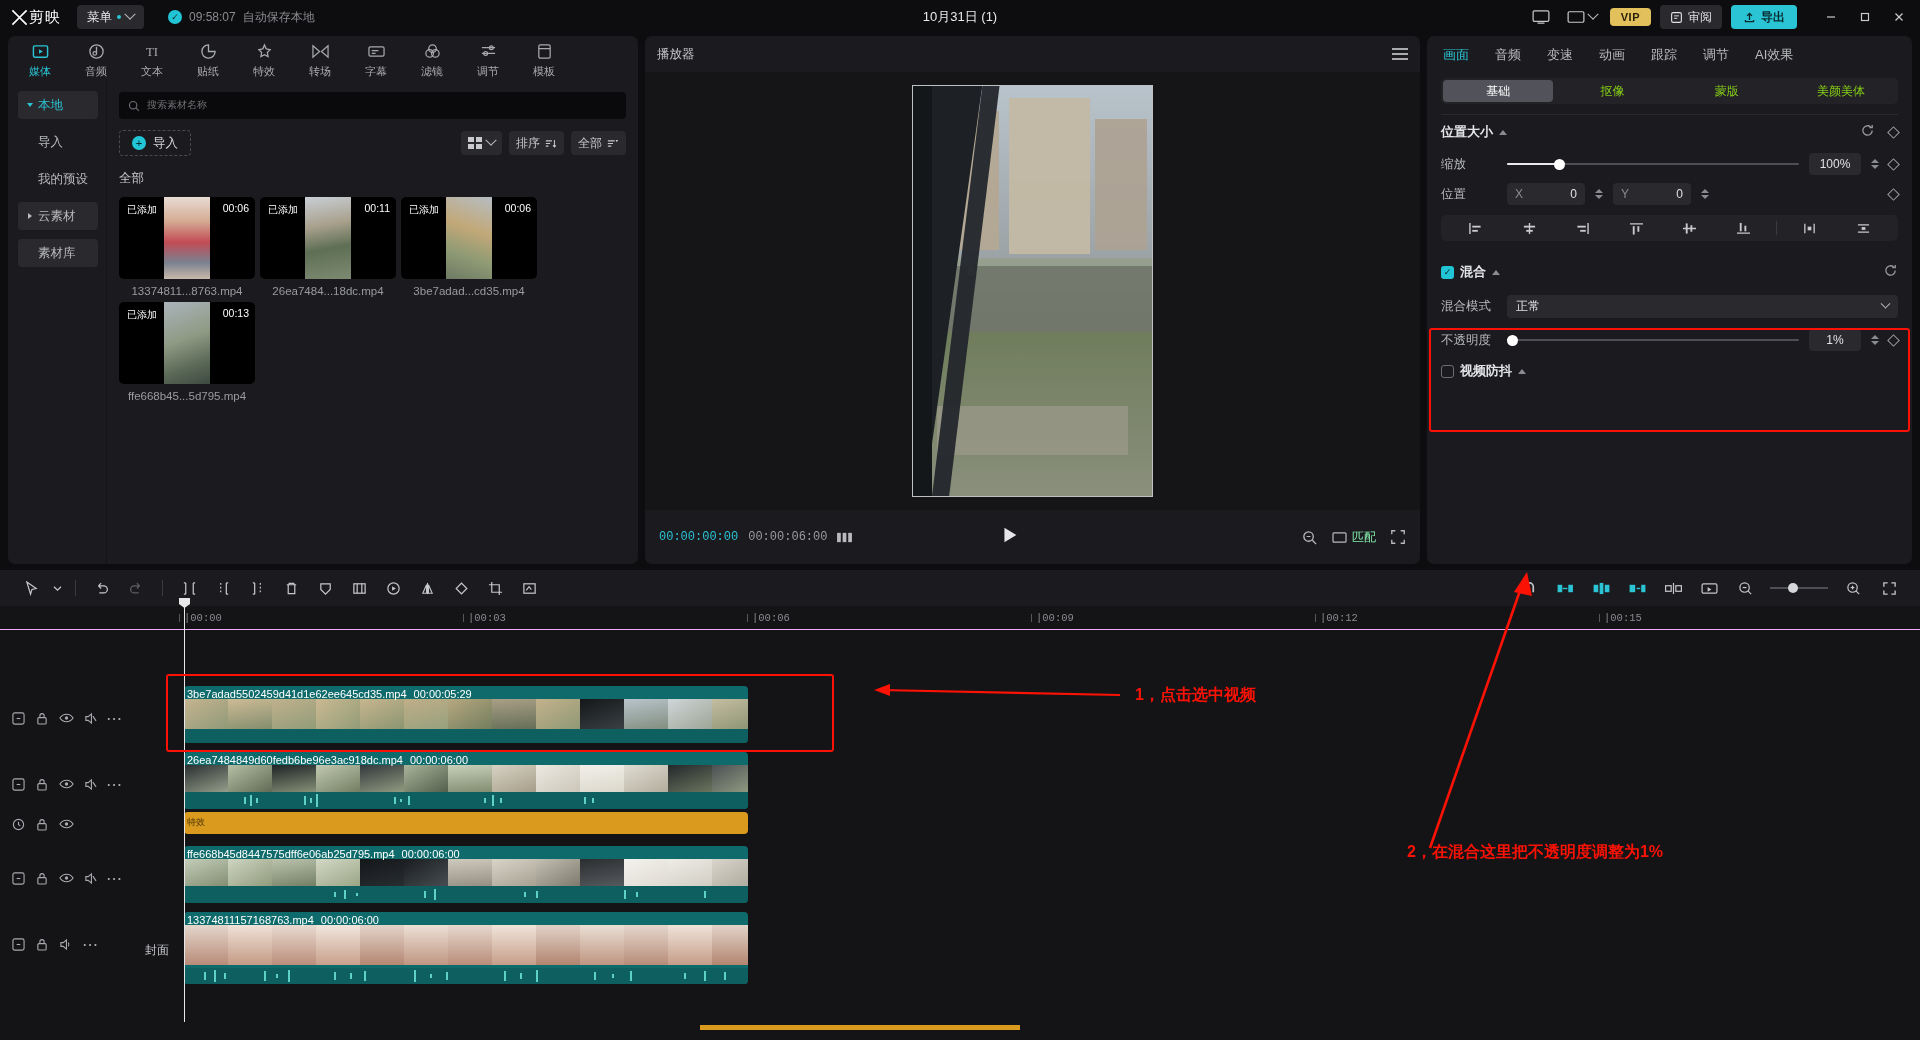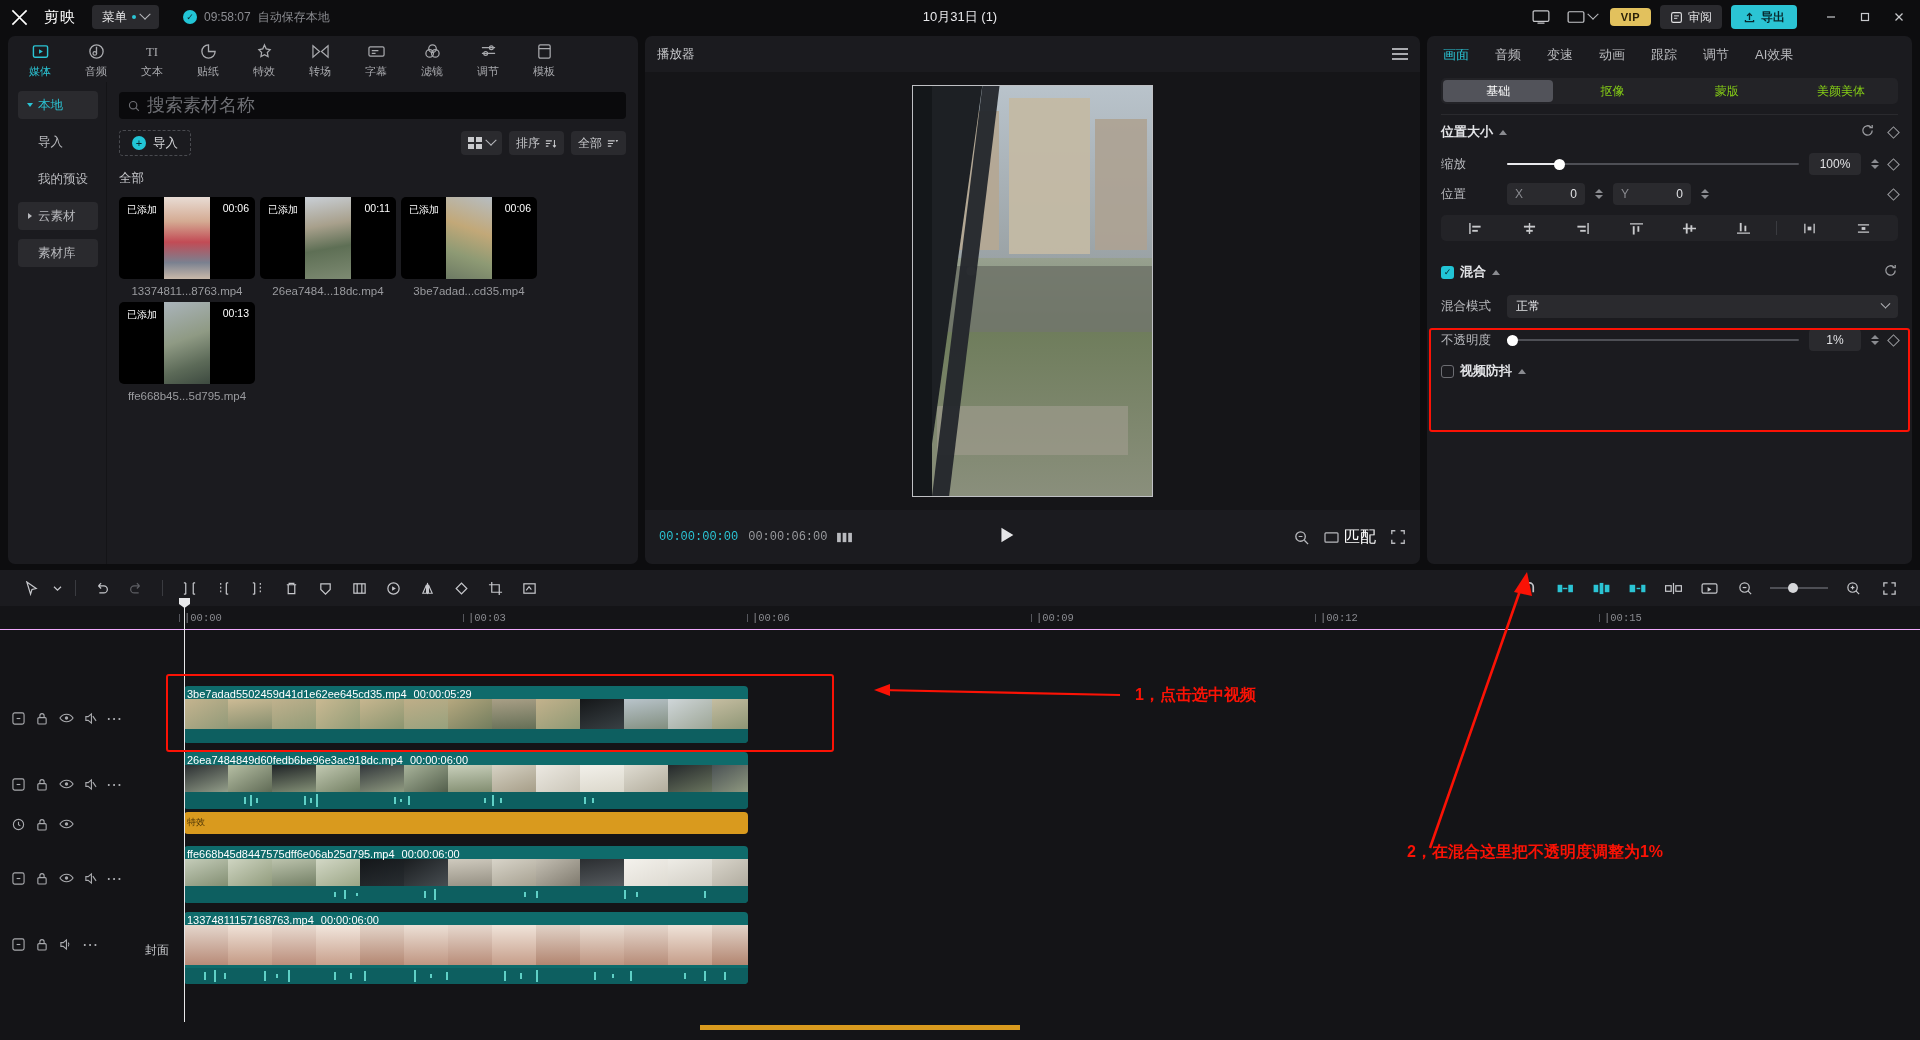--- a/index.html
+++ b/index.html
@@ -11,21 +11,21 @@
     overflow: hidden;
     -webkit-font-smoothing: antialiased;
   }
   .app { position: relative; width: 1920px; height: 1040px; }
 
   
   .titlebar {
     position: absolute; left: 0; top: 0; width: 1920px; height: 34px;
     background: #0d0d0f; display: flex; align-items: center;
   }
-  .logo-wrap { display: flex; align-items: center; gap: 15px; margin-left: 10px; }
+  .logo-wrap { display: flex; align-items: center; gap: 0; margin-left: 10px; }
   .logo-mark { width: 19px; height: 19px; display: block; }
   .logo-text { font-size: 15px; color: #ffffff; letter-spacing: 1px; font-weight: 500; }
   .menu-btn {
     margin-left: 16px; height: 24px; padding: 0 10px; background: #2a2a2e;
     border-radius: 4px; display: flex; align-items: center; gap: 5px;
     font-size: 12.5px; color: #e6e6e8;
   }
   .menu-dot { width: 4px; height: 4px; border-radius: 50%; background: #2bc4d4; }
   .chev { width: 8px; height: 8px; border-right: 1.4px solid #b8b9bd; border-bottom: 1.4px solid #b8b9bd;
           transform: rotate(45deg) translate(-2px,-2px); }
@@ -80,21 +80,21 @@
   .sub-item.boxed { background: #2a2a2e; }
   .tri { width: 0; height: 0; border-left: 4px solid currentColor; border-top: 3.5px solid transparent; border-bottom: 3.5px solid transparent; }
   .tri.down { border-left: 3.5px solid transparent; border-right: 3.5px solid transparent; border-top: 4px solid currentColor; border-bottom: none; }
   .sub-item .tri-slot { width: 8px; display: flex; justify-content: center; }
   .media-main { flex: 1; border-left: 1px solid #141417; padding: 10px 12px 0 12px; overflow: hidden; }
   .search-box {
     height: 27px; background: #0a0a0c; border-radius: 4px; display: flex; align-items: center;
     gap: 7px; padding: 0 9px; color: #6e6f74; font-size: 12px;
   }
   .search-box input {
-    background: transparent; border: none; outline: none; color: #cfd0d4; font-size: 18px;
+    background: transparent; border: none; outline: none; color: #cfd0d4; font-size: 10px;
     font-family: Liberation Mono, monospace; flex: 1;
   }
   .search-box input::placeholder { color: #6e6f74; }
   .tool-row { display: flex; align-items: center; margin-top: 10px; height: 28px; }
   .import-btn {
     border: 1px dashed #4a4b50; border-radius: 4px; height: 26px; padding: 0 12px;
     display: flex; align-items: center; gap: 7px; font-size: 12.5px; color: #d6d7da;
   }
   .plus-circle { width: 14px; height: 14px; border-radius: 50%; background: #22c5d6; color: #06272c;
                  display:flex; align-items:center; justify-content:center; font-size:11px; line-height:1; }
@@ -132,21 +132,21 @@
   .stage { height: 438px; display: flex; align-items: center; justify-content: center; background: #151518; }
   .video-frame {
     width: 241px; height: 412px; background: linear-gradient(#5d6b7a, #2c3238);
     border: 1px solid #bfc0c4; position: relative; overflow: hidden;
   }
   .player-bar { height: 54px; display: flex; align-items: center; padding: 0 14px; gap: 10px; }
   .tc-cur { font-size: 12px; color: #2bc4d4; font-family: "Liberation Mono", monospace; }
   .tc-tot { font-size: 12px; color: #9a9b9f; font-family: "Liberation Mono", monospace; }
   .pb-icon { color: #b9babe; display: flex; align-items: center; }
   .play-center { margin: 0 auto; color: #e6e6e8; }
-  .pb-right { margin-left: auto; display: flex; align-items: center; gap: 14px; color: #ffffff; font-size: 16px; }
+  .pb-right { margin-left: auto; display: flex; align-items: center; gap: 14px; color: #86efac; font-size: 12px; }
 
   
   .props {
     position: absolute; left: 1427px; top: 36px; width: 485px; height: 528px;
     background: #1b1b1f; border-radius: 7px; overflow: hidden;
   }
   .prop-tabs { height: 38px; display: flex; align-items: center; gap: 26px; padding: 0 16px; font-size: 13px; color: #b9babe; }
   .prop-tabs .pt.active { color: #2bc4d4; }
   .seg {
     margin: 4px 14px 0 14px; height: 26px; background: #232327; border-radius: 5px;

